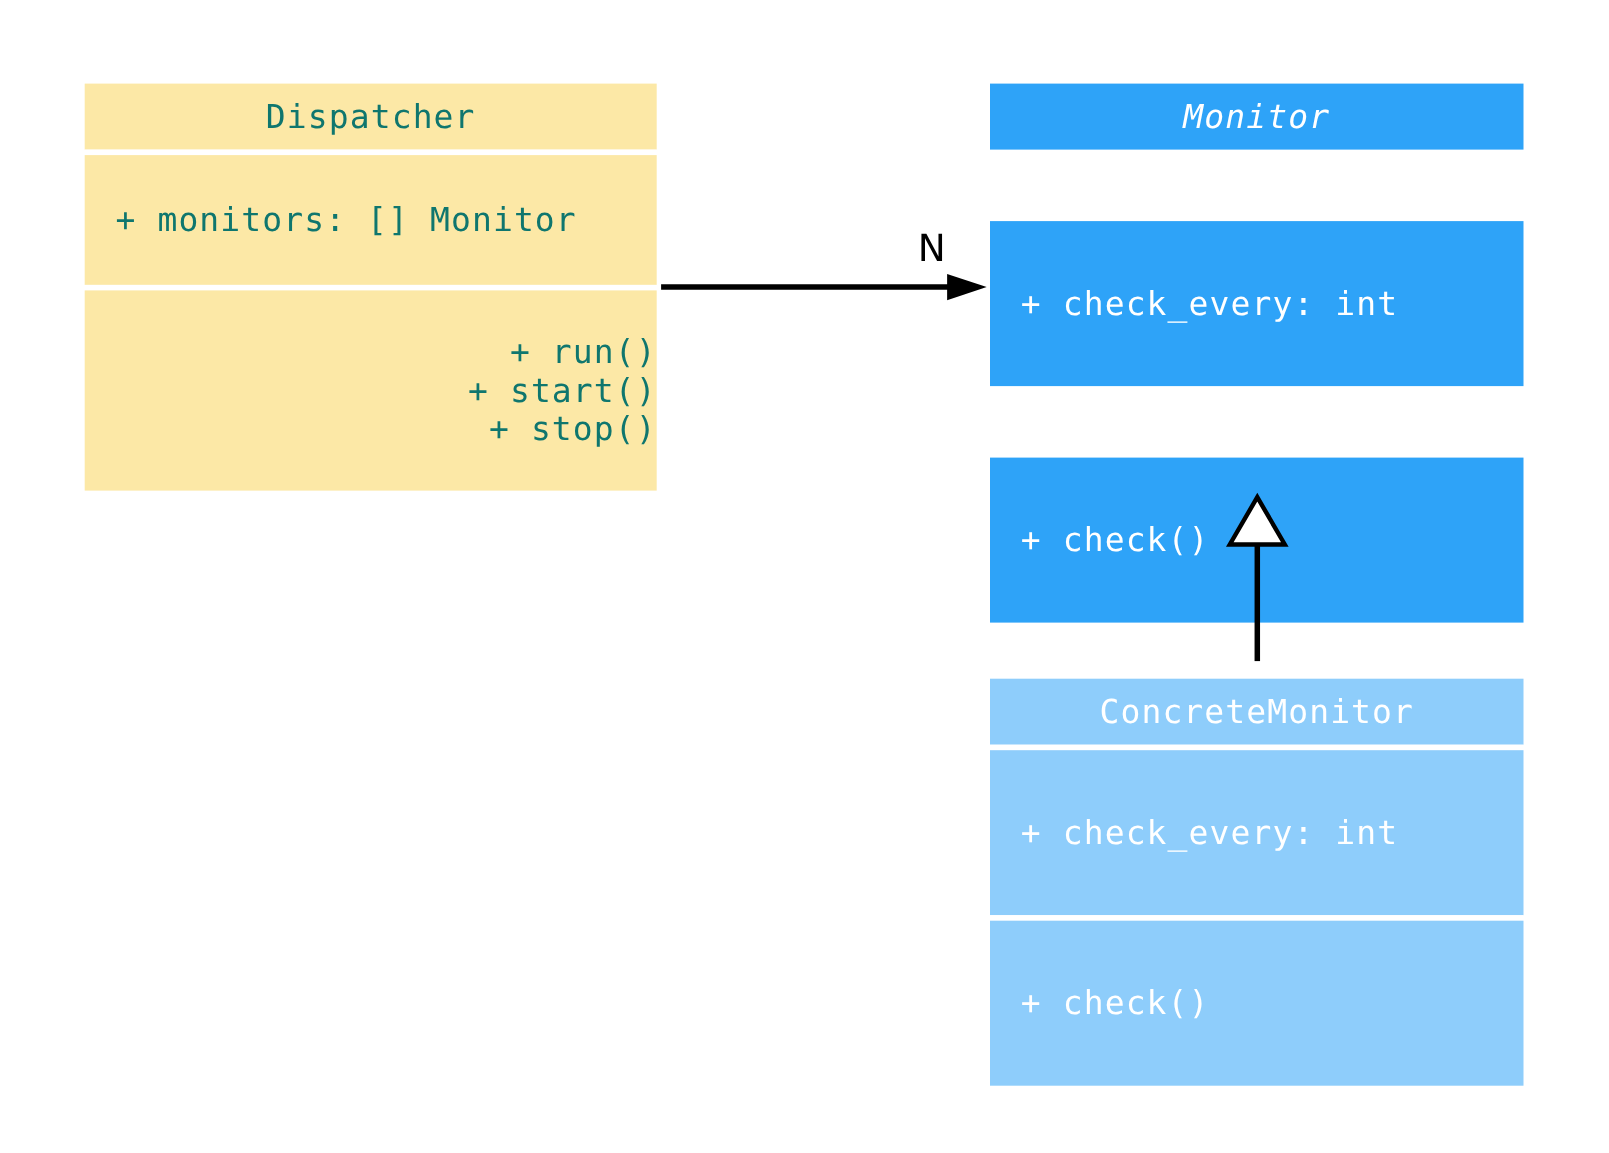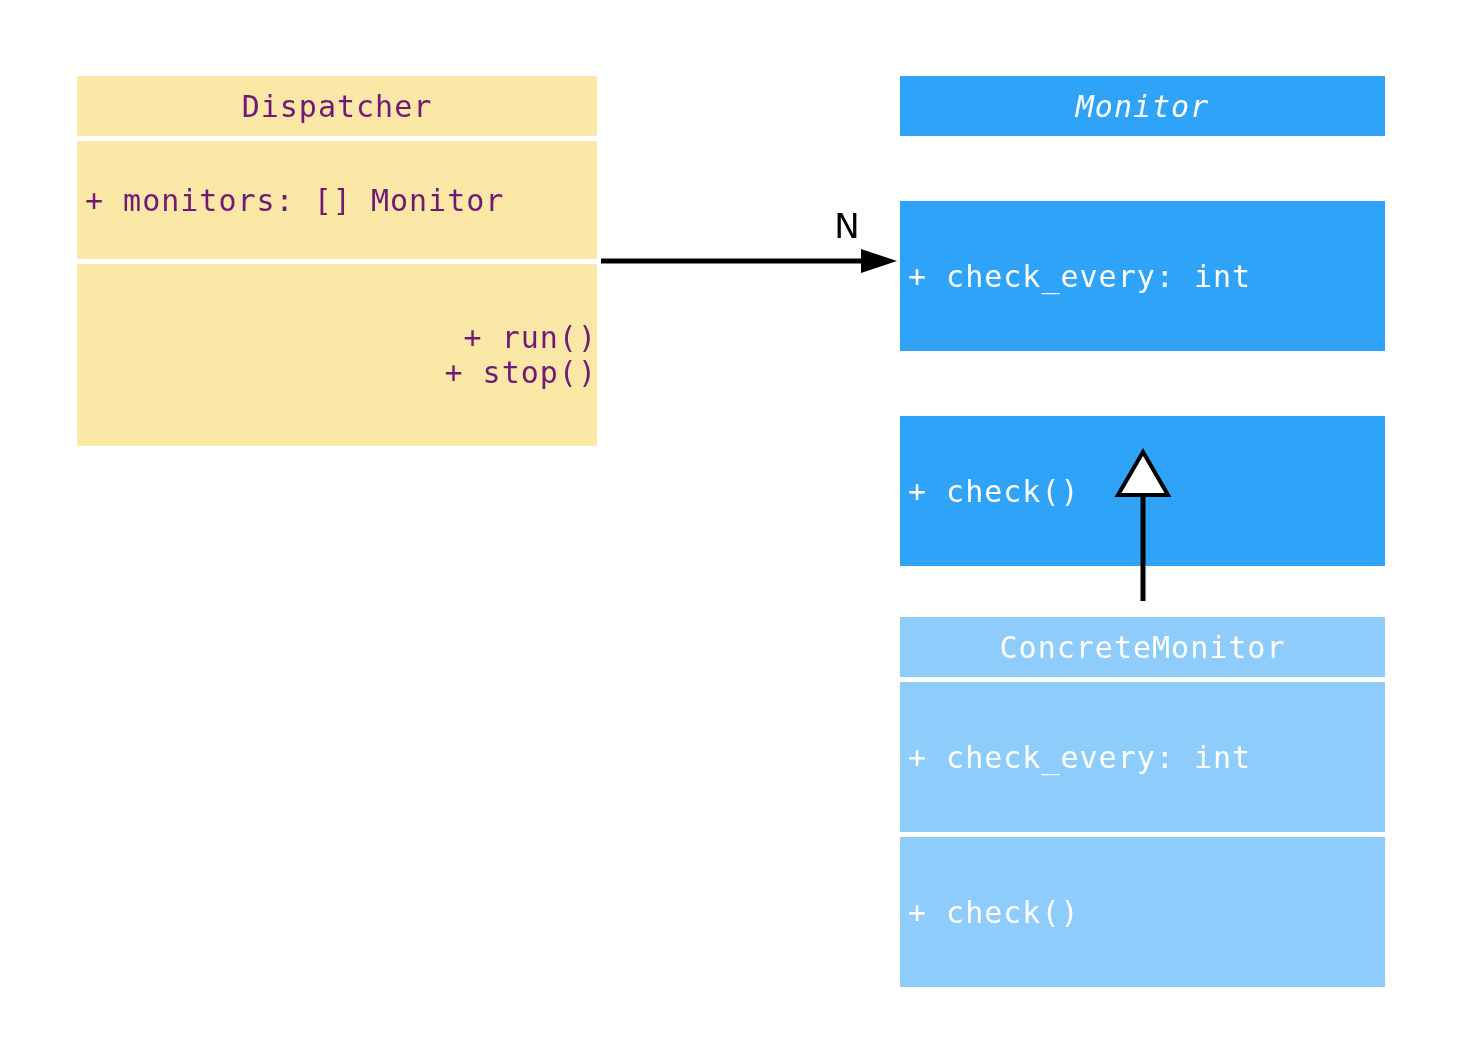--- a/index.html
+++ b/index.html
@@ -27,26 +27,26 @@
     justify-content: center;
   }
   .class-header {
     height: 60px;
     align-items: center;
     font-size: 30px;
     letter-spacing: 1px;
   }
   .gap { height: 5px; background: #ffffff; flex: 0 0 auto; }
   .members {
-    padding-left: 8px;
+    padding-left: 28px;
     font-size: 30px;
     letter-spacing: 1px;
     line-height: 35px;
   }
-  .yellow .compartment { background: #fce8a6; color: #701a75; }
+  .yellow .compartment { background: #fce8a6; color: #0f766e; }
   .blue .compartment   { background: #2ea3f8; color: #ffffff; }
   .lblue .compartment  { background: #8ecdfb; color: #ffffff; }
   .italic-title { font-style: italic; }
 
   #dispatcher { left: 77px;  top: 76px;  width: 520px; }
   #dispatcher .attrs   { height: 118px; }
   #dispatcher .methods { height: 182px; text-align: right; }
 
   #monitor { left: 900px; top: 76px; width: 485px; gap: 30px; }
   #monitor .attrs   { height: 150px; }
@@ -80,20 +80,21 @@
 
   <div id="dispatcher" class="class-box yellow">
     <div class="compartment class-header">Dispatcher</div>
     <div class="gap"></div>
     <div class="compartment members attrs">
       <div>+ monitors: [] Monitor</div>
     </div>
     <div class="gap"></div>
     <div class="compartment members methods">
       <div>+ run()</div>
+      <div>+ start()</div>
       <div>+ stop()</div>
     </div>
   </div>
 
   <div id="monitor" class="class-box blue">
     <div class="compartment class-header italic-title">Monitor</div>
     <div class="gap"></div>
     <div class="compartment members attrs">
       <div>+ check_every: int</div>
     </div>

